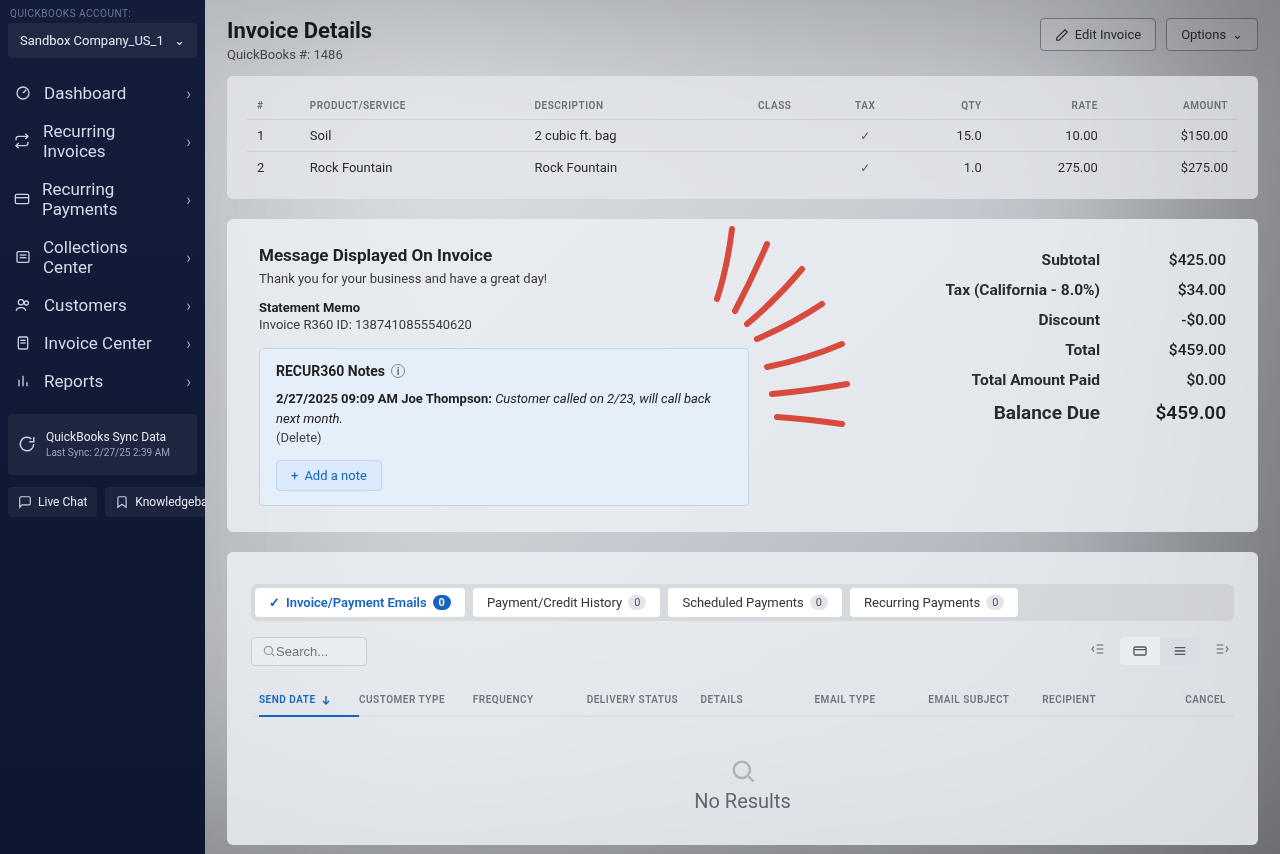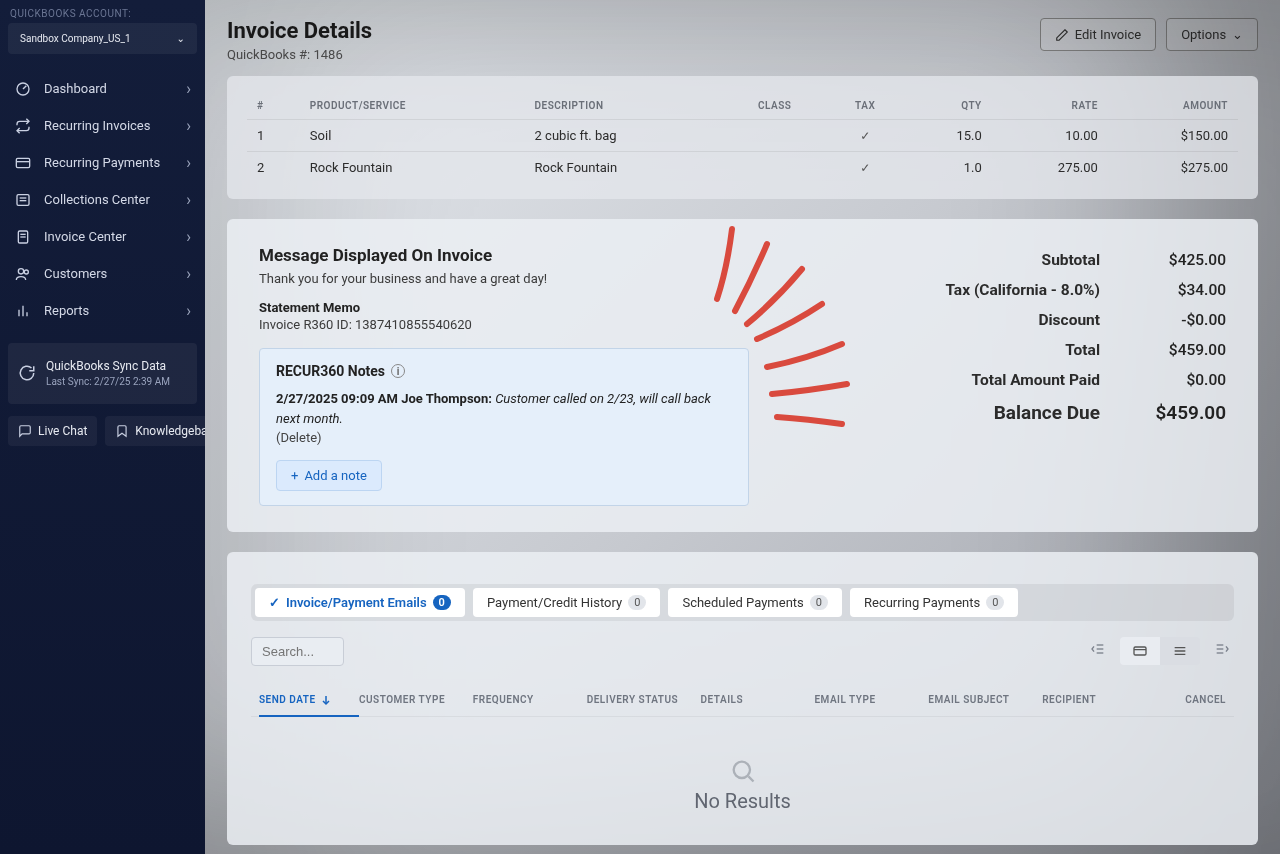--- a/index.html
+++ b/index.html
@@ -64,33 +64,33 @@
     text-transform: uppercase;
   }
   .account-select {
     margin: 0 8px 10px 8px;
     background: rgba(255,255,255,0.06);
     border-radius: 4px;
     padding: 10px 12px;
     display: flex;
     align-items: center;
     justify-content: space-between;
-    font-size: 10px;
+    font-size: 13px;
     cursor: pointer;
   }
   .nav {
     display: flex;
     flex-direction: column;
     margin-top: 6px;
   }
   .nav-item {
     display: flex;
     align-items: center;
     padding: 9px 14px;
-    font-size: 13px;
+    font-size: 17px;
     color: #d3d8e6;
     cursor: pointer;
     gap: 12px;
   }
   .nav-item .nav-icon { width: 18px; display:flex; align-items:center; justify-content:center; }
   .nav-item .chev { margin-left: auto; color: #8e98b3; }
   .sync-box {
     margin: 14px 8px 12px 8px;
     background: rgba(255,255,255,0.06);
     border-radius: 4px;
@@ -259,21 +259,21 @@
     display: flex;
     align-items: center;
     gap: 12px;
   }
   .search-box {
     display: flex; align-items: center;
     background: #e9edf2;
     border: 1px solid #c8cdd6;
     border-radius: 4px;
     padding: 6px 10px;
-    width: 93px;
+    width: 116px;
     color: #888;
   }
   .search-box input {
     border: none; background: transparent; outline: none; font-size: 13px; width: 80px; color: #444;
   }
   .toolbar-right {
     margin-left: auto;
     display: flex; gap: 10px; align-items: center;
   }
   .toggle-group {
@@ -367,37 +367,37 @@
             <line x1="7" y1="9" x2="17" y2="9"></line>
             <line x1="7" y1="13" x2="17" y2="13"></line>
           </svg>
       </span>
       <span>Collections Center</span>
       <span class="chev chev-icon"></span>
     </div>
     <div class="nav-item">
       <span class="nav-icon">
         <svg width="16" height="16" viewBox="0 0 24 24" fill="none" stroke="#c9d0e2" stroke-width="2">
+            <circle cx="9" cy="8" r="4"></circle>
+            <path d="M2 21c0-3 3-5 7-5s7 2 7 5"></path>
+            <circle cx="17" cy="9" r="3"></circle>
+          </svg>
+      </span>
+      <span>Customers</span>
+      <span class="chev chev-icon"></span>
+    </div>
+    <div class="nav-item">
+      <span class="nav-icon">
+        <svg width="16" height="16" viewBox="0 0 24 24" fill="none" stroke="#c9d0e2" stroke-width="2">
             <rect x="5" y="3" width="14" height="18" rx="2"></rect>
             <line x1="8" y1="8" x2="16" y2="8"></line>
             <line x1="8" y1="12" x2="16" y2="12"></line>
           </svg>
       </span>
       <span>Invoice Center</span>
-      <span class="chev chev-icon"></span>
-    </div>
-    <div class="nav-item">
-      <span class="nav-icon">
-        <svg width="16" height="16" viewBox="0 0 24 24" fill="none" stroke="#c9d0e2" stroke-width="2">
-            <circle cx="9" cy="8" r="4"></circle>
-            <path d="M2 21c0-3 3-5 7-5s7 2 7 5"></path>
-            <circle cx="17" cy="9" r="3"></circle>
-          </svg>
-      </span>
-      <span>Customers</span>
       <span class="chev chev-icon"></span>
     </div>
     <div class="nav-item">
       <span class="nav-icon">
         <svg width="16" height="16" viewBox="0 0 24 24" fill="none" stroke="#c9d0e2" stroke-width="2">
             <line x1="6" y1="20" x2="6" y2="10"></line>
             <line x1="12" y1="20" x2="12" y2="4"></line>
             <line x1="18" y1="20" x2="18" y2="14"></line>
           </svg>
       </span>

